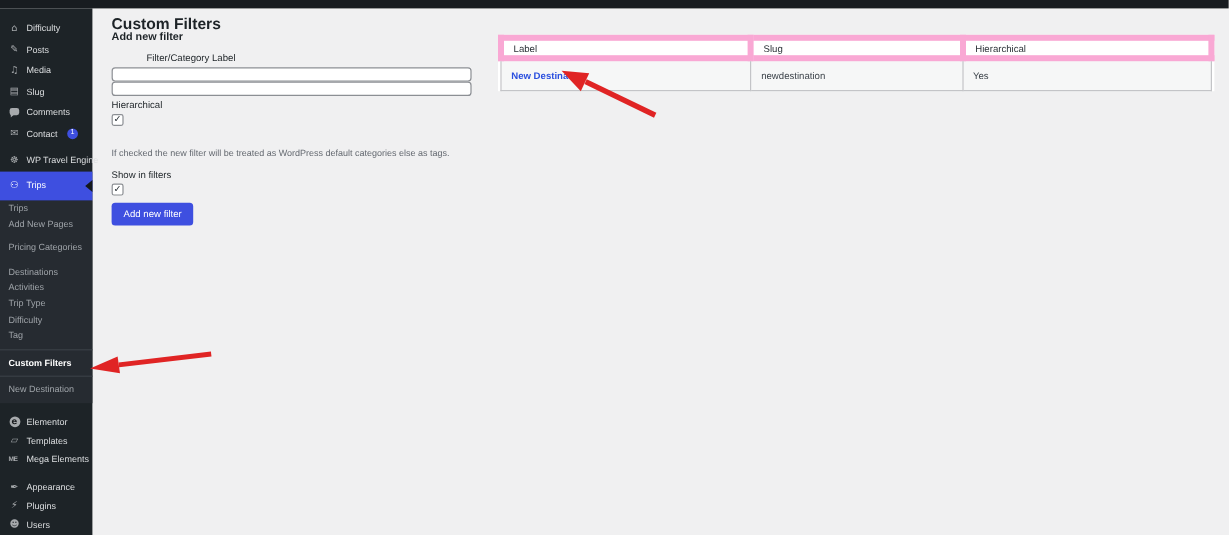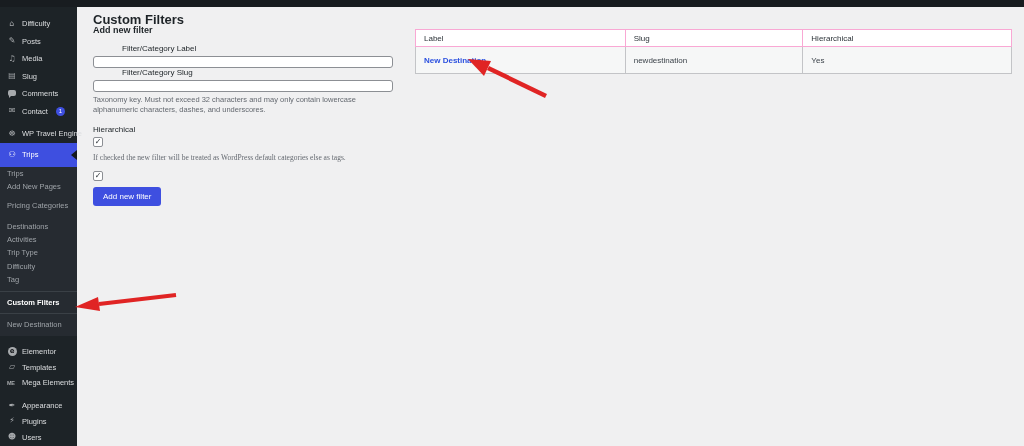--- a/index.html
+++ b/index.html
@@ -34,26 +34,26 @@
   
   .content { position:absolute; left:77px; top:7px; width:947px; height:439px; background:#f0f0f1; }
   .page-title { position:absolute; left:16px; top:5px; font-size:13px; font-weight:600; color:#1d2327; }
   .form { position:absolute; left:16px; top:18px; width:300px; }
   .form-heading { font-size:9px; font-weight:bold; color:#1d2327; margin-bottom:9px; }
   .field-label { font-size:8px; color:#1d2327; margin-bottom:3px;padding-left:29px; }
   .txt { width:300px; height:12px; border:1px solid #8c8f94; border-radius:3px; background:#fff; font-size:8px; padding:0 3px; display:block; }
   .help { font-size:7.5px; color:#646970; margin-top:3px; margin-bottom:10px; line-height:1.35; }
   .cb-label { font-size:8px; color:#1d2327; margin-top:3px; margin-bottom:3px; }
   .cb { width:10px; height:10px; border:1px solid #8c8f94; border-radius:2px; background:#fff; font-size:8px; line-height:8px; text-align:center; color:#2c3338; cursor:pointer; }
-  .cb-help { font-size:7.5px; color:#646970; margin-top:6px; margin-bottom:9px;font-family:Liberation Serif, serif; }
+  .cb-help { font-size:7.5px; color:#646970; margin-top:18px; margin-bottom:9px; }
   .btn { display:inline-block; margin-top:6px; background:#3e4fe0; color:#fff; border:none; border-radius:3px; font-size:8px; padding:5px 10px; cursor:pointer; font-family:inherit; }
 
   
   .ftable { position:absolute; left:338px; top:22px; width:597px; border-collapse:collapse; background:#fff; }
-  .ftable th { border:1px solid #f9a8d4; text-align:left; font-weight:normal; font-size:8px; color:#2c3338; height:17px; padding:0 8px; background:#fff; }
+  .ftable th { border:5px solid #f9a8d4; text-align:left; font-weight:normal; font-size:8px; color:#2c3338; height:17px; padding:0 8px; background:#fff; }
   .ftable td { border:1px solid #c3c4c7; font-size:8px; height:27px; padding:0 8px; background:#f6f7f7; color:#3c434a; vertical-align:middle; }
   .ftable .c1 { width:196px; } .ftable .c2 { width:166px; } .ftable .c3 { width:195px; }
   .rowlink { color:#2b50df; font-weight:600; text-decoration:none; cursor:pointer; }
 
   
   .arrow-svg { position:absolute; z-index:9; pointer-events:none; }
 </style>
 </head>
 <body>
 
@@ -150,28 +150,27 @@
 
 <main class="content">
   <h1 class="page-title">Custom Filters</h1>
 
   <div class="form">
     <div class="form-heading">Add new filter</div>
 
     <div class="field-label">Filter/Category Label</div>
     <input class="txt" type="text" value="" style="">
 
-    <div class="field-label">Filter/Category Slug</div>
     <input class="txt" type="text" value="" style="">
-    <div class="help">Taxonomy key. Must not exceed 32 characters and may only contain lowercase alphanumeric characters, dashes, and underscores.</div>
 
     <div class="cb-label">Hierarchical</div>
     <div class="cb">✓</div>
     <div class="cb-help">If checked the new filter will be treated as WordPress default categories else as tags.</div>
 
+    <div class="cb-label">Show in filters</div>
     <div class="cb">✓</div>
 
     <button class="btn">Add new filter</button>
   </div>
 
   <table class="ftable">
     <thead>
       <tr>
         <th class="c1">Label</th>
         <th class="c2">Slug</th>

